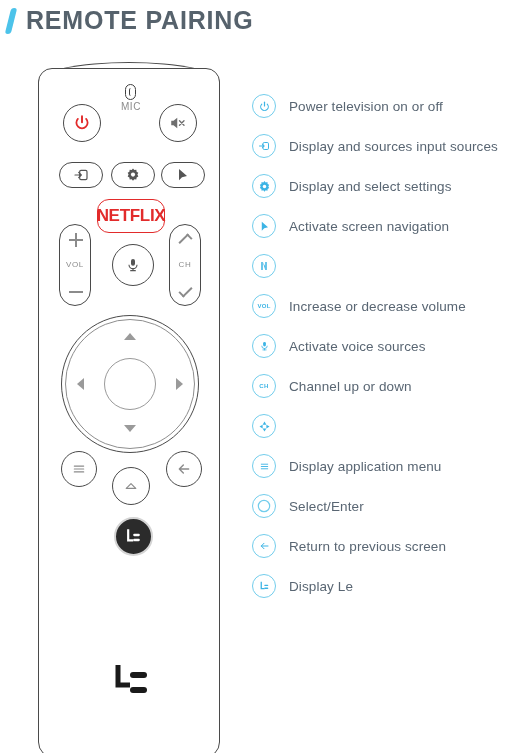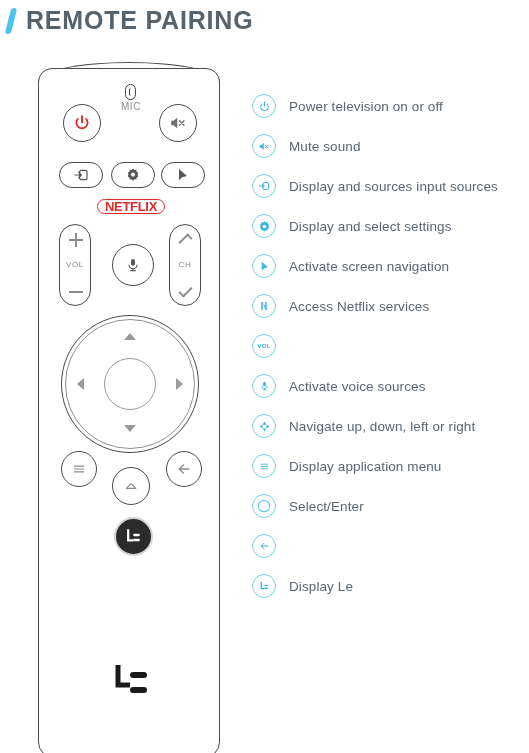--- a/index.html
+++ b/index.html
@@ -117,29 +117,29 @@
   #btn-power  { left: 62px;  top: 103px; width: 38px; height: 38px; }
   #btn-mute   { left: 158px; top: 103px; width: 38px; height: 38px; }
 
   #btn-input    { left: 58px;  top: 161px; width: 44px; height: 26px; }
   #btn-settings { left: 110px; top: 161px; width: 44px; height: 26px; }
   #btn-pointer  { left: 160px; top: 161px; width: 44px; height: 26px; }
 
   #btn-netflix {
     position: absolute;
     left: 96px; top: 198px;
-    width: 68px; height: 15px;
+    width: 68px; height: 34px;
     border: 1.6px solid #e22b2b;
     border-radius: 12px;
     display: flex;
     align-items: center;
     justify-content: center;
     color: #e22b2b;
     font-weight: bold;
-    font-size: 13px;
+    font-size: 17px;
     letter-spacing: -0.3px;
     font-family: "Liberation Sans", sans-serif;
   }
 
   
   .rocker {
     position: absolute;
     width: 32px; height: 82px;
     border: 1.5px solid #4a4a4a;
     border-radius: 17px;
@@ -421,29 +421,20 @@
   <div class="legend-row">
     <div class="legend-icon">
       <svg width="13" height="13" viewBox="0 0 24 24">
         <path d="M12 4 L12 11" stroke="#3cb4e5" stroke-width="2.2" stroke-linecap="round" fill="none"></path>
         <path d="M7 7.5 A7 7 0 1 0 17 7.5" stroke="#3cb4e5" stroke-width="2" fill="none" stroke-linecap="round"></path>
       </svg>
     </div>
     <div class="legend-label">Power television on or off</div>
   </div>
 
-  <div class="legend-row">
-    <div class="legend-icon">
-      <svg width="14" height="13" viewBox="0 0 24 24">
-        <path d="M4 9.5 H7 L11.5 5.5 V18.5 L7 14.5 H4 Z" fill="#3cb4e5"></path>
-        <path d="M14.5 9.5 L19.5 14.5 M19.5 9.5 L14.5 14.5" stroke="#3cb4e5" stroke-width="1.8" stroke-linecap="round"></path>
-      </svg>
-    </div>
-    <div class="legend-label">Mute sound</div>
-  </div>
 
   <div class="legend-row">
     <div class="legend-icon">
       <svg width="14" height="12" viewBox="0 0 24 24">
         <rect x="10" y="5" width="11" height="14" rx="2.5" stroke="#3cb4e5" stroke-width="2" fill="none"></rect>
         <path d="M3 12 H12 M8.5 8.2 L12.4 12 L8.5 15.8" stroke="#3cb4e5" stroke-width="2" fill="none" stroke-linecap="round" stroke-linejoin="round"></path>
       </svg>
     </div>
     <div class="legend-label">Display and sources input sources</div>
   </div>
@@ -468,51 +459,56 @@
   </div>
 
   <div class="legend-row">
     <div class="legend-icon">
       <svg width="12" height="14" viewBox="0 0 24 24">
         <rect x="6.5" y="4" width="3" height="16" fill="#3cb4e5"></rect>
         <rect x="14.5" y="4" width="3" height="16" fill="#3cb4e5"></rect>
         <path d="M9.5 4 L14.5 20 L14.5 13 L9.5 4 Z" fill="#3cb4e5"></path>
       </svg>
     </div>
-    <div class="legend-label">Access Netflix services</div>
   </div>
 
   <div class="legend-row">
     <div class="legend-icon">
       <span class="mini-text">VOL</span>
     </div>
+    <div class="legend-label">Increase or decrease volume</div>
   </div>
 
   <div class="legend-row">
     <div class="legend-icon">
       <svg width="11" height="14" viewBox="0 0 24 24">
         <rect x="9" y="3" width="6" height="10" rx="3" fill="#3cb4e5"></rect>
         <path d="M6 11.5 A6 6 0 0 0 18 11.5" stroke="#3cb4e5" stroke-width="1.8" fill="none"></path>
         <path d="M12 17.5 V20.5 M8.5 20.5 H15.5" stroke="#3cb4e5" stroke-width="1.8" stroke-linecap="round"></path>
       </svg>
     </div>
     <div class="legend-label">Activate voice sources</div>
   </div>
 
+  <div class="legend-row">
+    <div class="legend-icon">
+      <span class="mini-text">CH</span>
+    </div>
+    <div class="legend-label">Channel up or down</div>
+  </div>
 
   <div class="legend-row">
     <div class="legend-icon">
       <svg width="15" height="15" viewBox="0 0 24 24">
         <path d="M12 4 L15 9 L9 9 Z" fill="#3cb4e5"></path>
         <path d="M12 20 L9 15 L15 15 Z" fill="#3cb4e5"></path>
         <path d="M4 12 L9 9 L9 15 Z" fill="#3cb4e5"></path>
         <path d="M20 12 L15 15 L15 9 Z" fill="#3cb4e5"></path>
       </svg>
     </div>
-    <div class="legend-label">Navigate up, down, left or right</div>
   </div>
 
   <div class="legend-row">
     <div class="legend-icon">
       <svg width="13" height="11" viewBox="0 0 24 24">
         <path d="M5 7 H19 M5 12 H19 M5 17 H19" stroke="#3cb4e5" stroke-width="2" stroke-linecap="round"></path>
       </svg>
     </div>
     <div class="legend-label">Display application menu</div>
   </div>
@@ -526,20 +522,21 @@
     <div class="legend-label">Select/Enter</div>
   </div>
 
 
   <div class="legend-row">
     <div class="legend-icon">
       <svg width="13" height="12" viewBox="0 0 24 24">
         <path d="M19 12 H5.5 M11 6.5 L5.5 12 L11 17.5" stroke="#3cb4e5" stroke-width="2" fill="none" stroke-linecap="round" stroke-linejoin="round"></path>
       </svg>
     </div>
+    <div class="legend-label">Return to previous screen</div>
   </div>
 
   <div class="legend-row">
     <div class="legend-icon">
       <svg width="13" height="13" viewBox="0 0 24 24">
         <path d="M6 4.5 V16 H11" stroke="#3cb4e5" stroke-width="2.4" fill="none" stroke-linecap="square"></path>
         <rect x="11.5" y="8.6" width="7.5" height="2.5" rx="1.2" fill="#3cb4e5"></rect>
         <rect x="11.5" y="14" width="7.5" height="2.5" rx="1.2" fill="#3cb4e5"></rect>
       </svg>
     </div>

